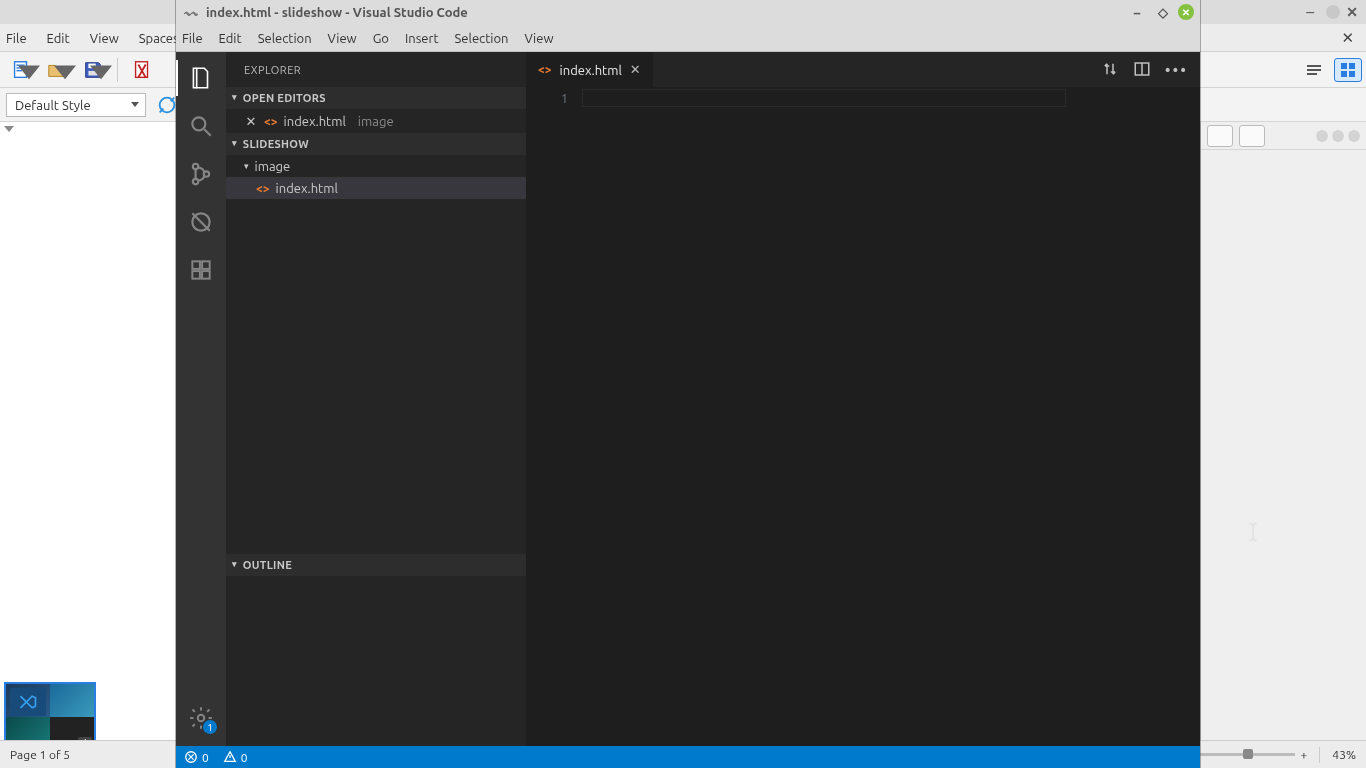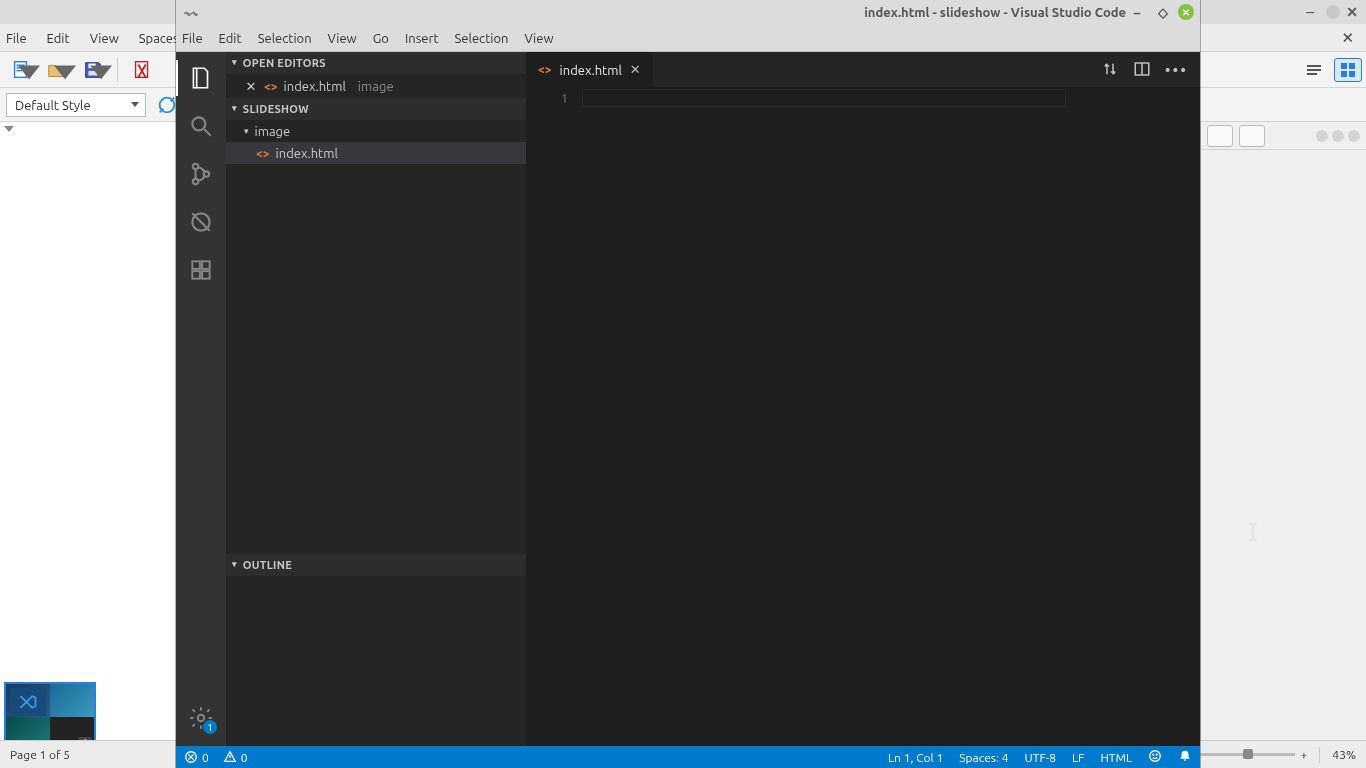--- a/index.html
+++ b/index.html
@@ -48,21 +48,21 @@
 .side-props{position:absolute;right:0;top:122px;bottom:28px;width:166px;background:#efefef;border-left:1px solid #ccc;}
 .side-props .hdr{height:28px;display:flex;align-items:center;padding:0 6px;gap:6px;font-size:12px;color:#444;border-bottom:1px solid #d6d6d6}
 .side-props .hdr .tab{width:26px;height:22px;border:1px solid #bbb;border-radius:3px;display:flex;align-items:center;justify-content:center;background:#fafafa}
 .side-dots{margin-left:auto;display:flex;gap:4px}
 .side-dots .d{width:12px;height:12px;border-radius:50%;background:#d4d4d4}
 
 
 .vscode{position:absolute;left:176px;top:0;width:1024px;height:768px;background:#252526;box-shadow:0 0 0 1px rgba(0,0,0,.3);display:flex;flex-direction:column;color:#ccc;font-size:13px}
 .vsc-titlebar{height:24px;background:#dcdcdc;display:flex;align-items:center;color:#555;font-size:13px;font-weight:600}
 .vsc-titlebar .wavy{margin:0 8px;color:#777;font-weight:normal;font-size:14px}
-.vsc-titlebar .title{flex:1;text-align:right}
+.vsc-titlebar .title{flex:1;text-align:left}
 .vsc-titlebar .wbtn{width:22px;height:18px;display:flex;align-items:center;justify-content:center;margin-right:4px;color:#555}
 .wbtn.close{background:#84c13f;color:#fff;border-radius:50%;width:16px;height:16px;font-size:10px;margin-right:6px}
 .vsc-menubar{height:28px;background:#dcdcdc;display:flex;align-items:center;padding:0 6px;gap:16px;font-size:13px;color:#333;border-bottom:1px solid #c0c0c0}
 
 .vsc-body{flex:1;display:flex;min-height:0}
 
 
 .actbar{width:50px;background:#333333;display:flex;flex-direction:column;align-items:center;padding-top:12px;gap:20px}
 .actbar .ab{width:28px;height:28px;color:#858585;display:flex;align-items:center;justify-content:center;cursor:default;position:relative}
 .actbar .ab.active{color:#fff}
@@ -308,20 +308,21 @@
       <div class="ab" style="margin-bottom:14px">
         <svg viewBox="0 0 24 24" fill="none" stroke="currentColor" stroke-width="1.8">
             <circle cx="12" cy="12" r="3"></circle>
             <path d="M12 2v3M12 19v3M4.2 4.2l2.1 2.1M17.7 17.7l2.1 2.1M2 12h3M19 12h3M4.2 19.8l2.1-2.1M17.7 6.3l2.1-2.1"></path>
           </svg>
         <span class="gear-badge">1</span>
       </div>
     </div>
 
     <div class="sidebar">
+      <div class="sb-title">EXPLORER</div>
 
       <div class="sb-section-hdr">
         <span class="tw">▾</span>
         <span>OPEN EDITORS</span>
       </div>
       <div class="oe-item">
         <span class="x">✕</span>
         <span class="html-ico">&lt;&gt;</span>
         <span>index.html</span>
         <span class="dim">image</span>
@@ -391,30 +392,14 @@
         </svg>
       <span>0</span>
     </div>
     <div class="seg">
       <svg viewBox="0 0 16 16" fill="none" stroke="currentColor" stroke-width="1.5">
           <path d="M8 2l6 11H2z"></path>
           <path d="M8 6v3M8 11v.5"></path>
         </svg>
       <span>0</span>
     </div>
-    <div class="right">
-      <span>Ln 1, Col 1</span>
-      <span>Spaces: 4</span>
-      <span>UTF-8</span>
-      <span>LF</span>
-      <span>HTML</span>
-      <span><svg viewBox="0 0 16 16" fill="none" stroke="currentColor" stroke-width="1.5">
-            <circle cx="8" cy="8" r="6"></circle>
-            <circle cx="6" cy="6.5" r=".5" fill="currentColor"></circle>
-            <circle cx="10" cy="6.5" r=".5" fill="currentColor"></circle>
-            <path d="M5.5 10c1 1 4 1 5 0"></path>
-          </svg></span>
-      <span><svg viewBox="0 0 16 16" fill="currentColor">
-            <path d="M8 2a4 4 0 0 0-4 4v3l-1.5 2h11L12 9V6a4 4 0 0 0-4-4zM6.5 12a1.5 1.5 0 0 0 3 0z"></path>
-          </svg></span>
-    </div>
   </div>
 </div>
 
 </body></html>

